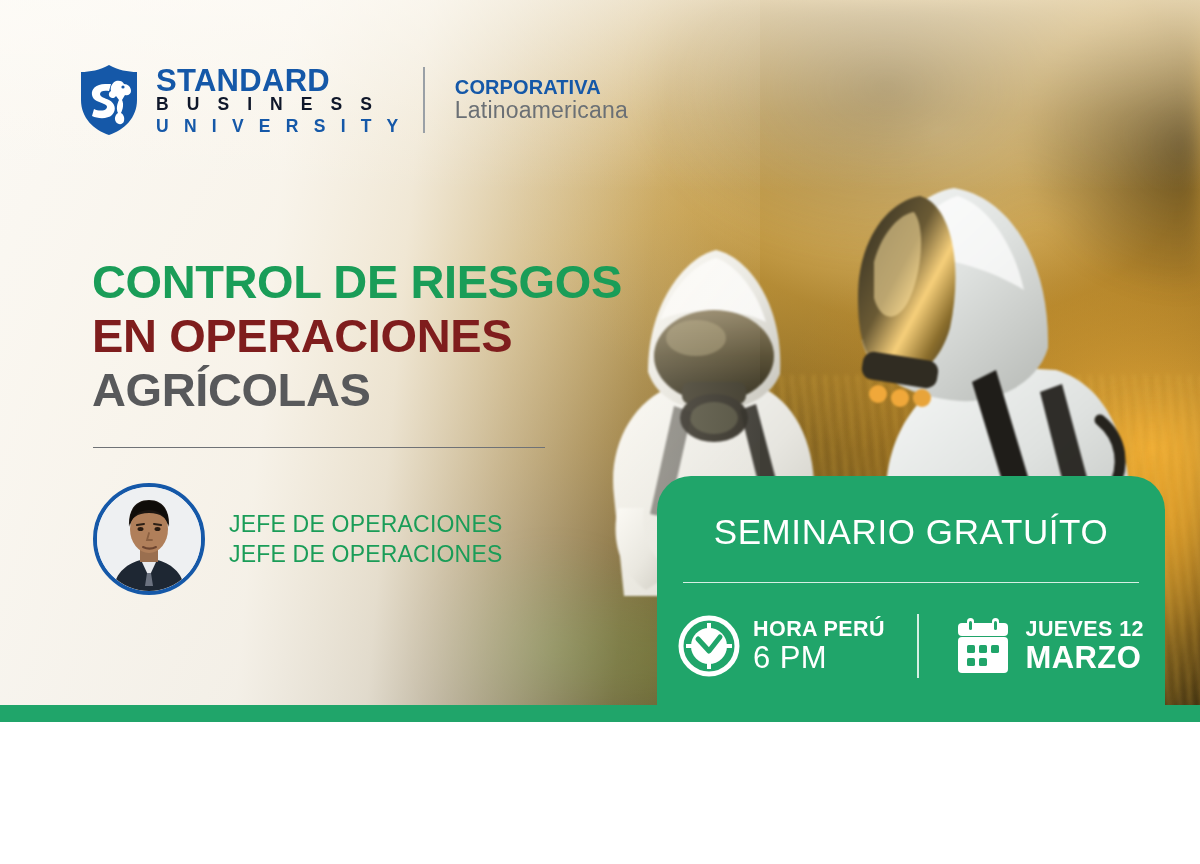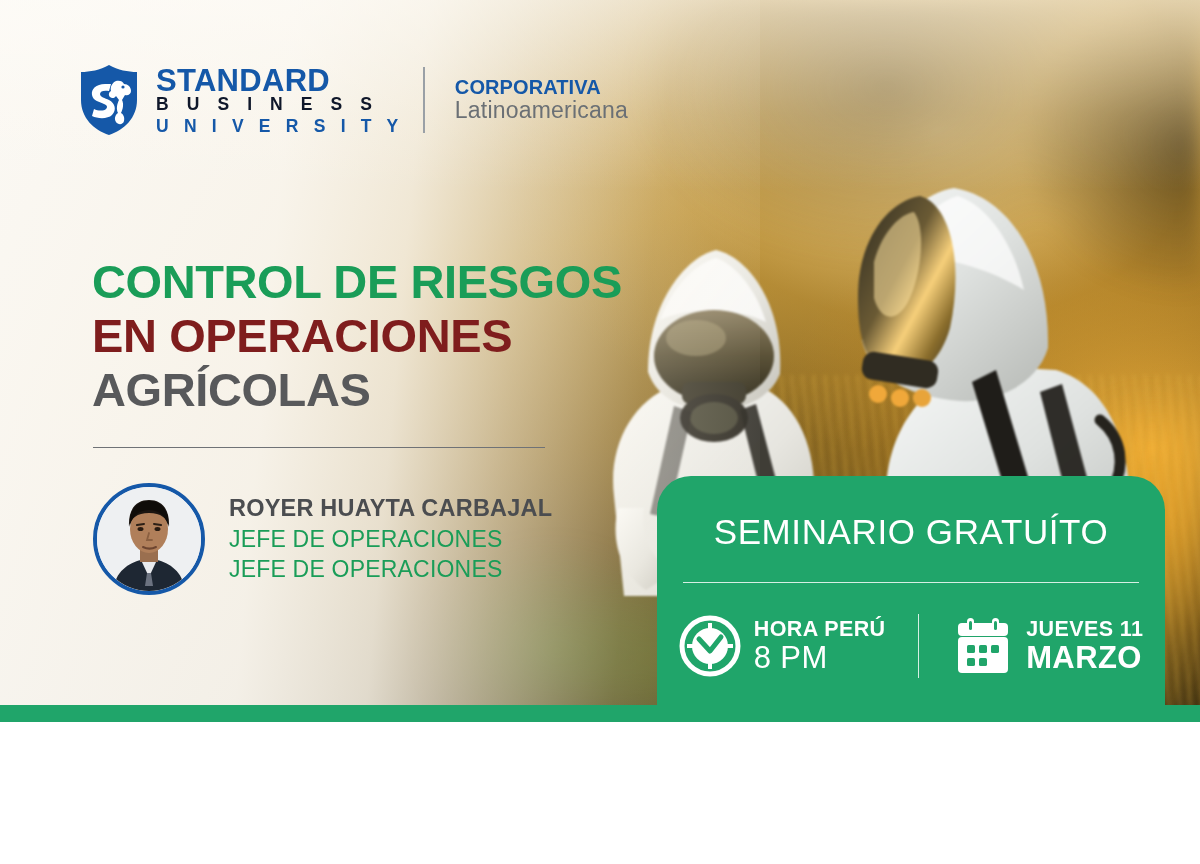--- a/index.html
+++ b/index.html
@@ -390,21 +390,20 @@
         <path d="M40 38 L47 37" stroke="#2b1f16" stroke-width="2" stroke-linecap="round"></path>
         <path d="M57 37 L64 38" stroke="#2b1f16" stroke-width="2" stroke-linecap="round"></path>
         <ellipse cx="43.5" cy="42" rx="3" ry="2.1" fill="#2a1c12"></ellipse>
         <ellipse cx="60.5" cy="42" rx="3" ry="2.1" fill="#2a1c12"></ellipse>
 
         <path d="M52 46 L50 53 L55 53" stroke="#8a5f40" stroke-width="1.8" fill="none" stroke-linecap="round"></path>
         <path d="M46 60 C50 62 55 62 59 60" stroke="#6d4530" stroke-width="2" fill="none" stroke-linecap="round"></path>
       </svg>
     </div>
     <div class="speaker-text">
-      <div class="sp-name">ROYER HUAYTA CARBAJAL</div>
       <div class="sp-role">JEFE DE OPERACIONES</div>
       <div class="sp-role">JEFE DE OPERACIONES</div>
     </div>
   </div>
 
   <div class="green-panel">
     <div class="gp-title">SEMINARIO GRATUÍTO</div>
     <div class="gp-rule"></div>
     <div class="gp-info">
 
@@ -413,42 +412,42 @@
           <circle cx="31" cy="31" r="28" fill="none" stroke="#ffffff" stroke-width="5"></circle>
           <circle cx="31" cy="31" r="18" fill="#ffffff"></circle>
           <rect x="29" y="8" width="4" height="7" fill="#ffffff"></rect>
           <rect x="29" y="47" width="4" height="7" fill="#ffffff"></rect>
           <rect x="8" y="29" width="7" height="4" fill="#ffffff"></rect>
           <rect x="47" y="29" width="7" height="4" fill="#ffffff"></rect>
           <path d="M20 24 L31 36 L42 22" stroke="#20a56a" stroke-width="5" fill="none" stroke-linecap="round" stroke-linejoin="round"></path>
         </svg>
         <div class="info-text">
           <span class="it-small">HORA PERÚ</span>
-          <span class="it-big">8 PM</span>
+          <span class="it-big">6 PM</span>
         </div>
       </div>
 
       <div class="vsep"></div>
 
       <div class="info-block date">
         <svg class="info-ico" width="60" height="60" viewBox="0 0 60 60">
           <rect x="14" y="2" width="7" height="14" rx="3.5" fill="#ffffff"></rect>
           <rect x="39" y="2" width="7" height="14" rx="3.5" fill="#ffffff"></rect>
           <rect x="5" y="7" width="50" height="13" rx="4" fill="#ffffff"></rect>
           <rect x="16" y="5" width="3" height="9" rx="1.5" fill="#20a56a"></rect>
           <rect x="41" y="5" width="3" height="9" rx="1.5" fill="#20a56a"></rect>
           <rect x="5" y="21" width="50" height="36" rx="4" fill="#ffffff"></rect>
           <rect x="14" y="29" width="8" height="8" rx="1.6" fill="#20a56a"></rect>
           <rect x="26" y="29" width="8" height="8" rx="1.6" fill="#20a56a"></rect>
           <rect x="38" y="29" width="8" height="8" rx="1.6" fill="#20a56a"></rect>
           <rect x="14" y="42" width="8" height="8" rx="1.6" fill="#20a56a"></rect>
           <rect x="26" y="42" width="8" height="8" rx="1.6" fill="#20a56a"></rect>
         </svg>
         <div class="info-text">
-          <span class="it-small">JUEVES 11</span>
+          <span class="it-small">JUEVES 12</span>
           <span class="it-big b">MARZO</span>
         </div>
       </div>
 
     </div>
   </div>
 
   <div class="green-bar"></div>
 
   <div class="footer">

